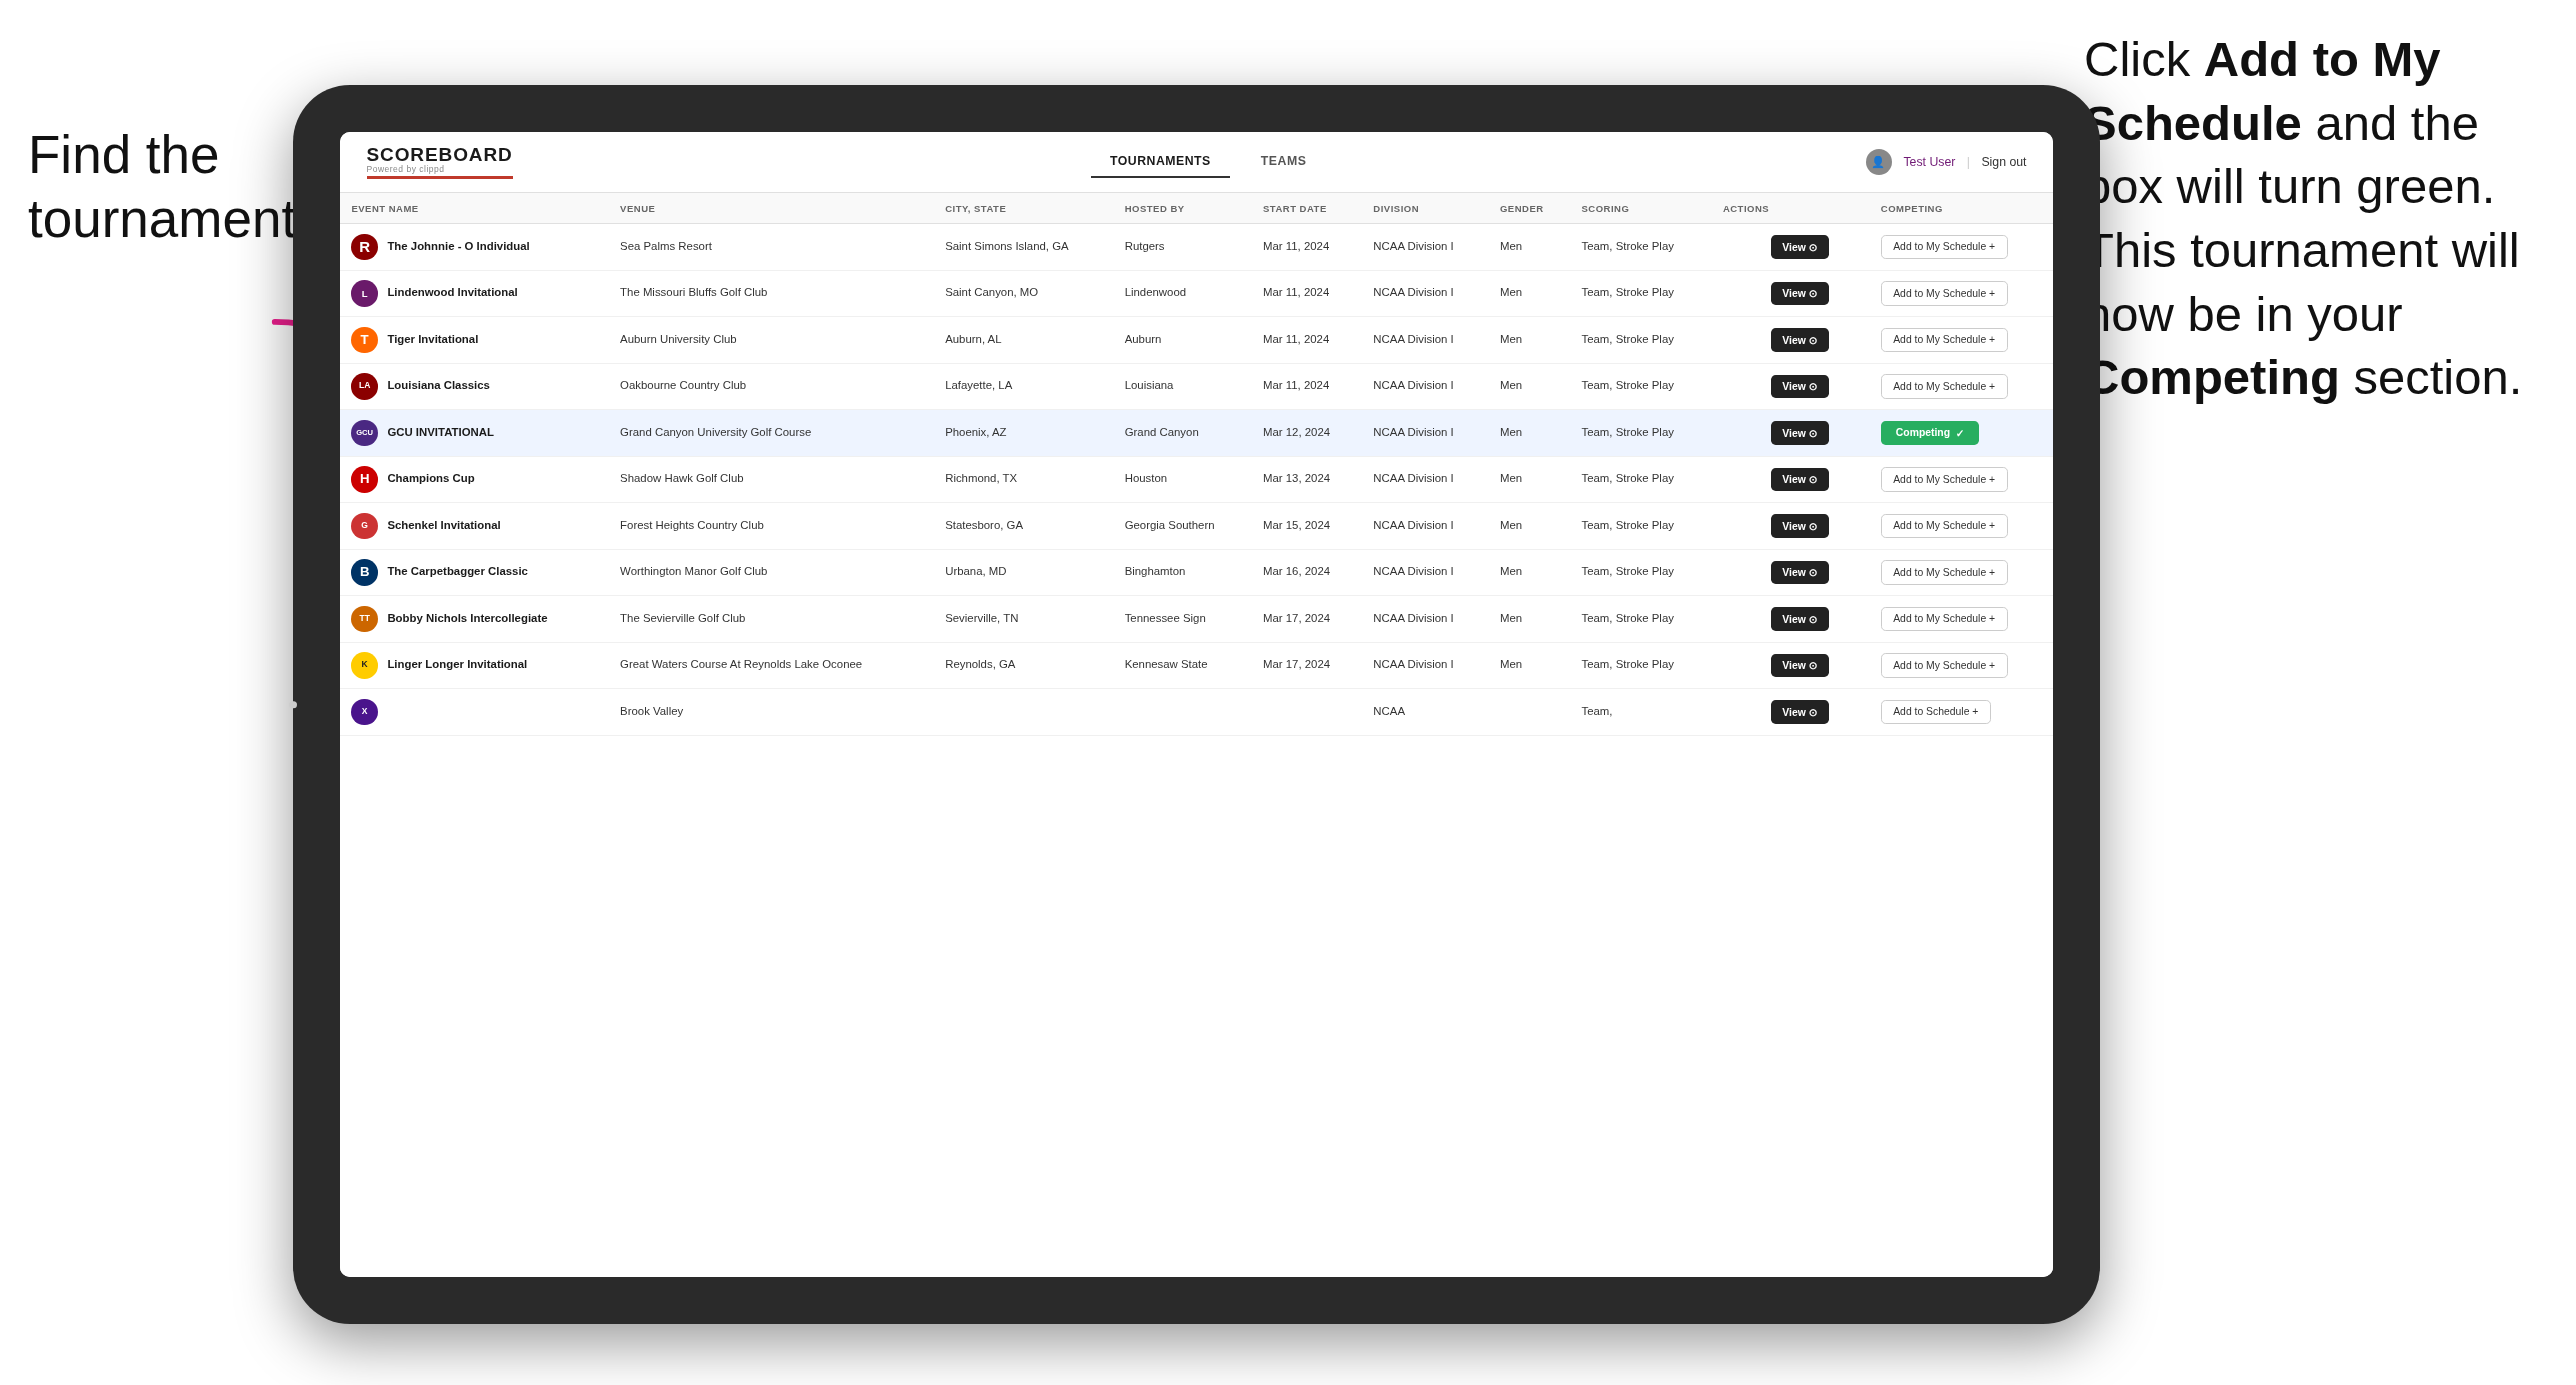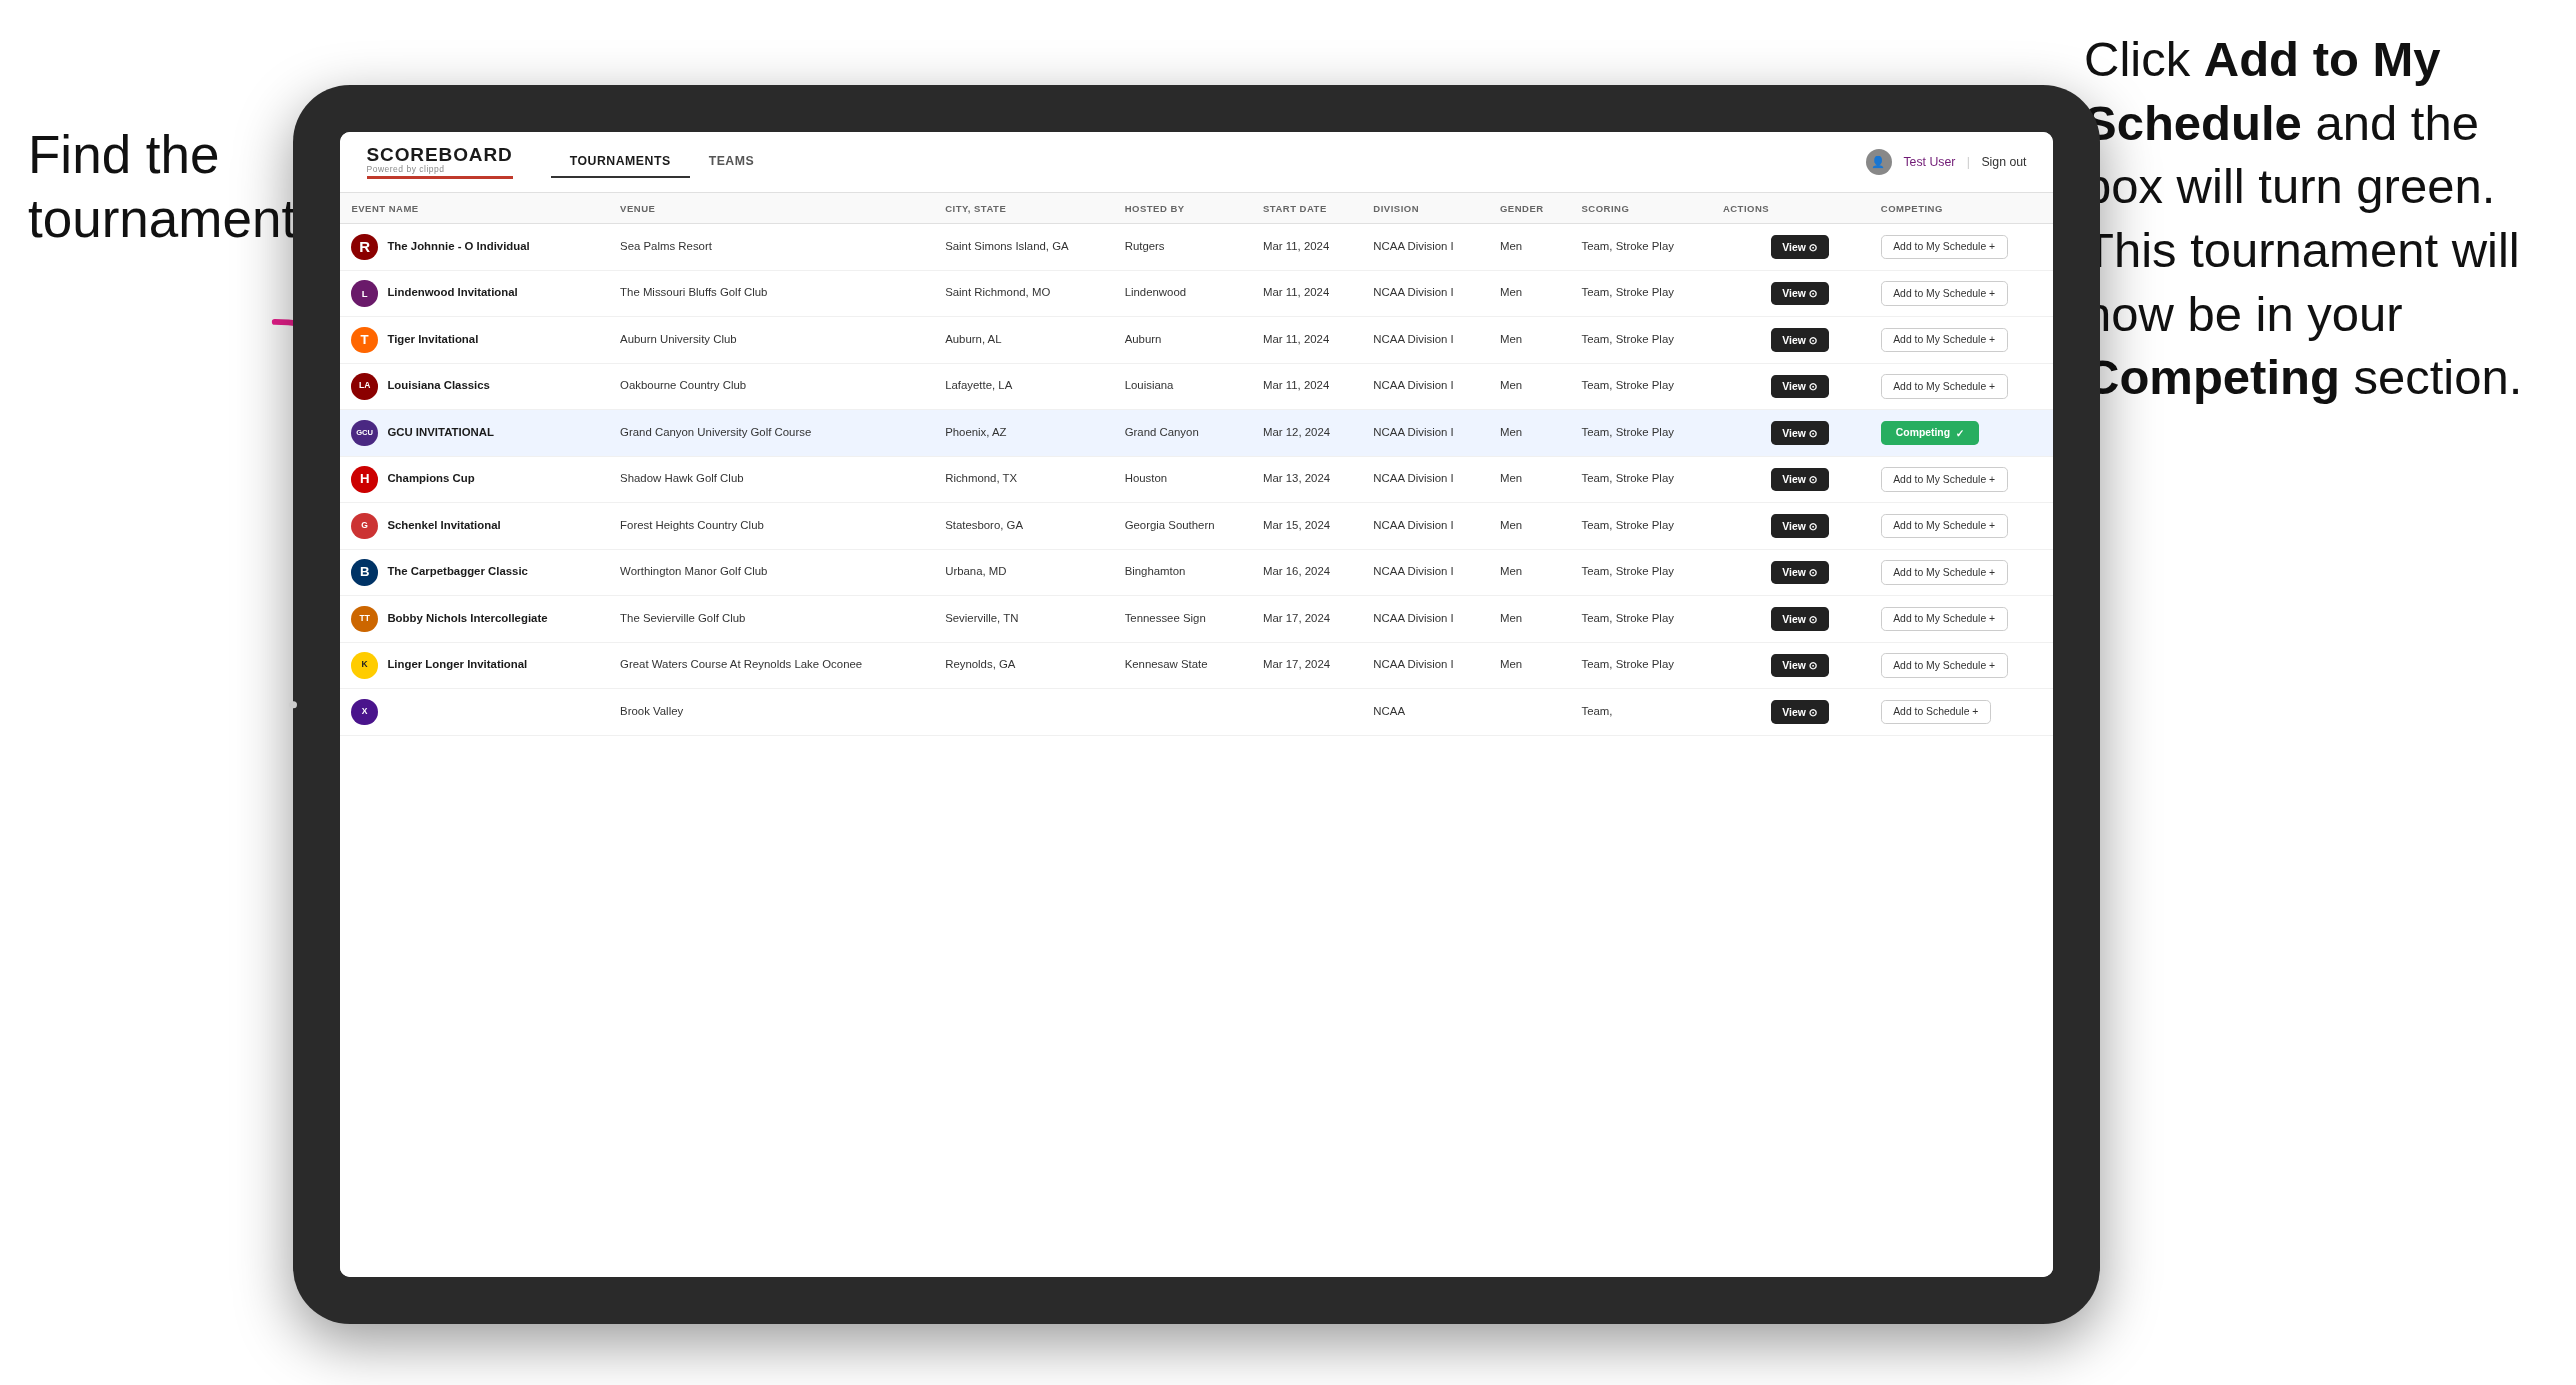--- a/index.html
+++ b/index.html
@@ -94,22 +94,23 @@
 
     .logo-bar {
       width: 100%;
       height: 2.8px;
       background: #c0392b;
       margin-top: 1.9px;
     }
 
     .nav-tabs {
       display: flex;
-      gap: 0;
+      gap: 12px;
       flex: 1;
+      justify-content: center;
     }
 
     .nav-tab {
       padding: 7.6px 19px;
       font-size: 12.3px;
       font-weight: 600;
       color: #555;
       cursor: pointer;
       border-bottom: 2.8px solid transparent;
       letter-spacing: 0.5px;
@@ -409,21 +410,21 @@
               <td><button class="add-btn">Add to My Schedule +</button></td>
             </tr>
             <tr>
               <td>
     <div class="event-cell">
       <div class="team-logo logo-l">L</div>
       <span class="event-name">Lindenwood Invitational</span>
     </div>
   </td>
               <td>The Missouri Bluffs Golf Club</td>
-              <td>Saint Richmond, MO</td>
+              <td>Saint Canyon, MO</td>
               <td>Lindenwood</td>
               <td>Mar 11, 2024</td>
               <td>NCAA Division I</td>
               <td>Men</td>
               <td>Team, Stroke Play</td>
               <td>
     <div class="actions-cell">
       <button class="view-btn">View ⊙</button>
     </div>
   </td>

